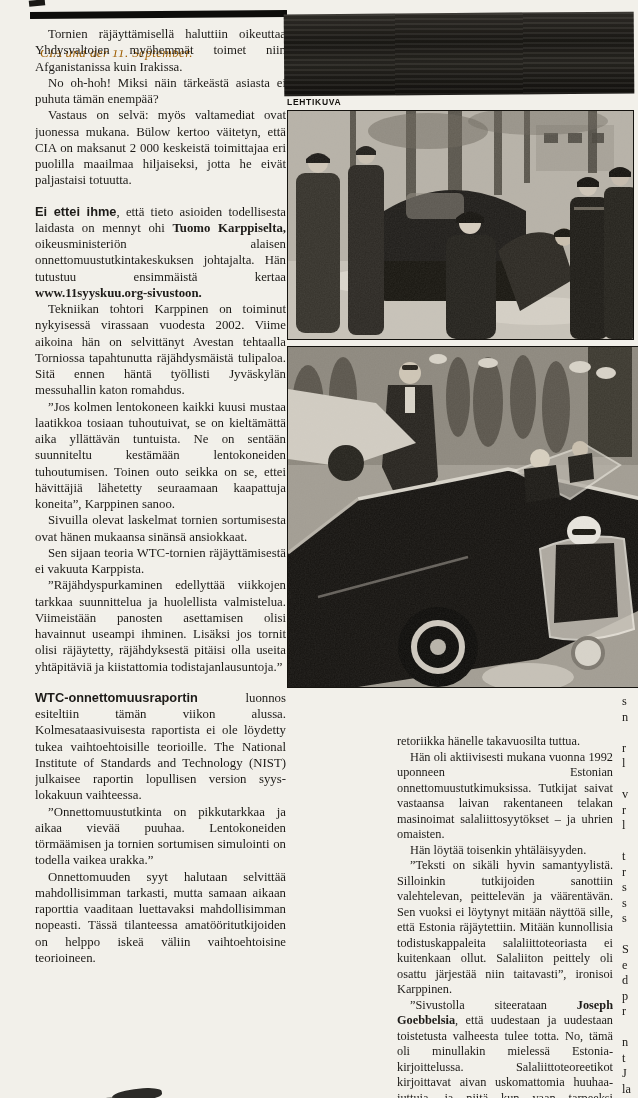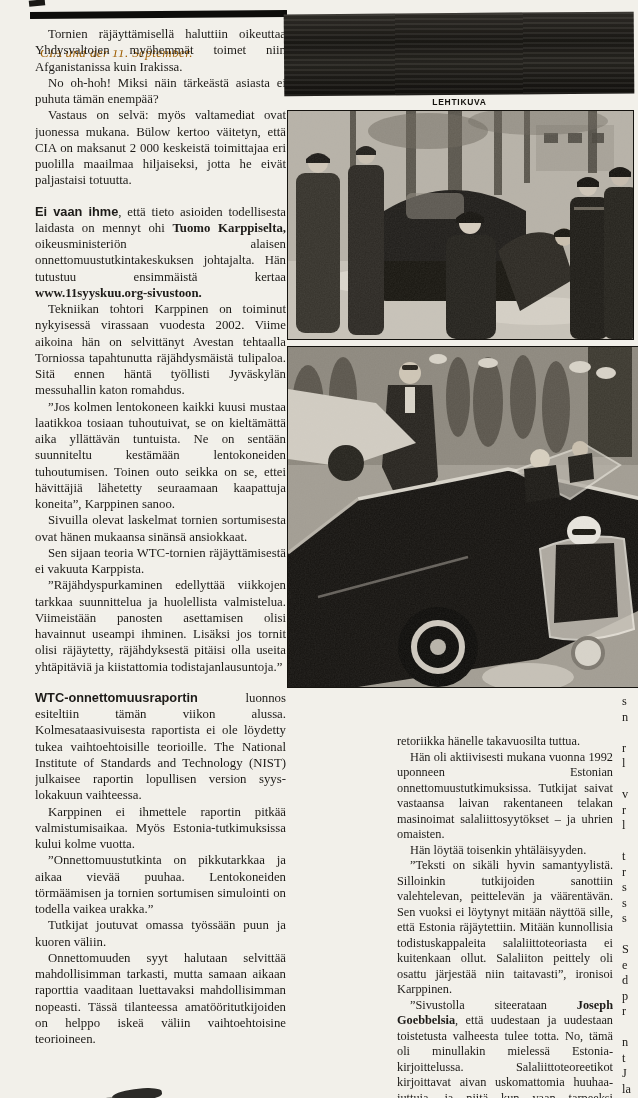--- a/index.html
+++ b/index.html
@@ -23,21 +23,21 @@
   .black-bar{position:absolute;left:30px;top:11px;width:257px;height:7px;background:#0e0d0b;transform:rotate(-0.5deg);}
   .corner-mark{position:absolute;left:29px;top:0px;width:16px;height:6px;background:#1a1916;transform:rotate(-6deg);}
   .clipped-line{position:absolute;left:40px;top:17px;width:246px;height:10px;overflow:hidden;
     font-weight:normal;font-style:italic;font-size:13px;color:#a16207;margin-top:33px;}
   .clipped-line span{display:block;margin-top:-5px;letter-spacing:0.4px;}
   
   .top-strip{position:absolute;left:284px;top:13px;width:350px;height:82px;transform:rotate(-0.45deg);
     background:
       repeating-linear-gradient(180deg, rgba(255,255,255,0.05) 0 2px, rgba(0,0,0,0.12) 2px 5px),
       linear-gradient(180deg,#33302b 0%,#1d1b17 35%,#2a2823 60%,#14120f 100%);}
-  .credit{position:absolute;left:287px;top:97px;width:345px;text-align:center;
+  .credit{position:absolute;left:287px;top:97px;width:345px;text-align:left;
     font-family:"Liberation Sans",sans-serif;font-weight:bold;font-size:8.5px;letter-spacing:0.7px;color:#15130f;}
   .photo{position:absolute;border:1px solid #15130f;background:#9a958c;}
   .photo svg{display:block;}
   .photo1{left:287px;top:110px;width:345px;height:228px;}
   .photo2{left:287px;top:346px;width:354px;height:340px;}
   
   .smudge{position:absolute;left:112px;top:1089px;width:50px;height:12px;background:#2b2a27;
     border-radius:50% 50% 40% 60%;transform:rotate(-7deg);}
   .smudge:after{content:"";position:absolute;left:-14px;top:5px;width:18px;height:5px;background:#55534d;border-radius:50%;}
 </style>
@@ -49,30 +49,28 @@
   <div class="corner-mark"></div>
   <div class="black-bar"></div>
   <div class="clipped-line">
     <span>CIA und der 11. September.</span>
   </div>
 
   <div class="col left-col" id="left-col">
       <p class="indent "><span>Tornien räjäyttämisellä haluttiin oikeuttaa Yhdysvaltojen myöhemmät toimet niin Afganistanissa kuin Irakissa.</span></p>
       <p class="indent "><span>No oh-hoh! Miksi näin tärkeästä asiasta ei puhuta tämän enempää?</span></p>
       <p class="indent "><span>Vastaus on selvä: myös valtamediat ovat juonessa mukana. Bülow kertoo väitetyn, että CIA on maksanut 2 000 keskeistä toimittajaa eri puolilla maailmaa hiljaiseksi, jotta he eivät paljastaisi totuutta.</span></p>
-      <p class="section"><span class="lead-bold">Ei vaan ihme</span><span>, että tieto asioiden todellisesta laidasta on mennyt ohi </span><span class="bold-serif">Tuomo Karppiselta,</span><span> oikeusministeriön alaisen onnettomuustutkintakeskuksen johtajalta. Hän tutustuu ensimmäistä kertaa </span><span class="bold-serif">www.11syyskuu.org-sivustoon.</span></p>
+      <p class="section"><span class="lead-bold">Ei ettei ihme</span><span>, että tieto asioiden todellisesta laidasta on mennyt ohi </span><span class="bold-serif">Tuomo Karppiselta,</span><span> oikeusministeriön alaisen onnettomuustutkintakeskuksen johtajalta. Hän tutustuu ensimmäistä kertaa </span><span class="bold-serif">www.11syyskuu.org-sivustoon.</span></p>
       <p class="indent "><span>Tekniikan tohtori Karppinen on toiminut nykyisessä virassaan vuodesta 2002. Viime aikoina hän on selvittänyt Avestan tehtaalla Torniossa tapahtunutta räjähdysmäistä tulipaloa. Sitä ennen häntä työllisti Jyväskylän messuhallin katon romahdus.</span></p>
       <p class="indent "><span>”Jos kolmen lentokoneen kaikki kuusi mustaa laatikkoa tosiaan tuhoutuivat, se on kieltämättä aika yllättävän tuntuista. Ne on sentään suunniteltu kestämään lentokoneiden tuhoutumisen. Toinen outo seikka on se, ettei hävittäjiä lähetetty seuraamaan kaapattuja koneita”, Karppinen sanoo.</span></p>
       <p class="indent "><span>Sivuilla olevat laskelmat tornien sortumisesta ovat hänen mukaansa sinänsä ansiokkaat.</span></p>
       <p class="indent "><span>Sen sijaan teoria WTC-tornien räjäyttämisestä ei vakuuta Karppista.</span></p>
       <p class="indent "><span>”Räjähdyspurkaminen edellyttää viikkojen tarkkaa suunnittelua ja huolellista valmistelua. Viimeistään panosten asettamisen olisi havainnut useampi ihminen. Lisäksi jos tornit olisi räjäytetty, räjähdyksestä pitäisi olla useita yhtäpitäviä ja kiistattomia todistajanlausuntoja.”</span></p>
       <p class="section"><span class="lead-bold">WTC-onnettomuusraportin</span><span> luonnos esiteltiin tämän viikon alussa. Kolmesataasivuisesta raportista ei ole löydetty tukea vaihtoehtoisille teorioille. The National Institute of Standards and Technology (NIST) julkaisee raportin lopullisen version syys-lokakuun vaihteessa.</span></p>
-      <p class="indent "><span>Karppinen ei ihmettele raportin pitkää valmistumisaikaa. Myös Estonia-tutkimuksissa kului kolme vuotta.</span></p>
       <p class="indent "><span>”Onnettomuustutkinta on pikkutarkkaa ja aikaa vievää puuhaa. Lentokoneiden törmäämisen ja tornien sortumisen simulointi on todella vaikea urakka.”</span></p>
-      <p class="indent "><span>Tutkijat joutuvat omassa työssään puun ja kuoren väliin.</span></p>
       <p class="indent "><span>Onnettomuuden syyt halutaan selvittää mahdollisimman tarkasti, mutta samaan aikaan raporttia vaaditaan luettavaksi mahdollisimman nopeasti. Tässä tilanteessa amatööritutkijoiden on helppo iskeä väliin vaihtoehtoisine teorioineen.</span></p>
     </div>
 
   <div class="top-strip"></div>
 
   <div class="credit">LEHTIKUVA</div>
 
   <div class="photo photo1">
     <svg width="345" height="228" viewBox="0 0 345 228">
       <defs>

